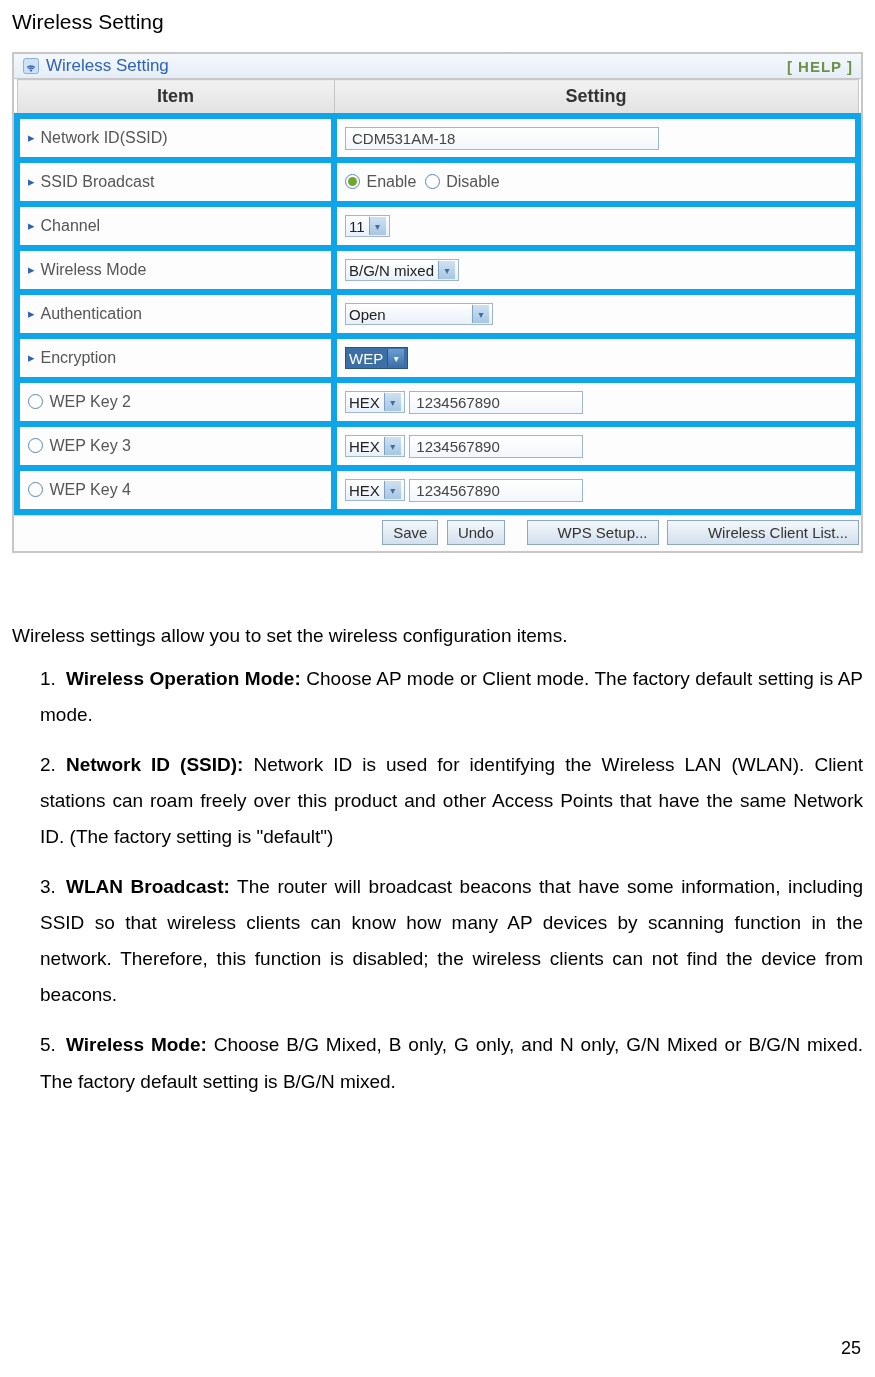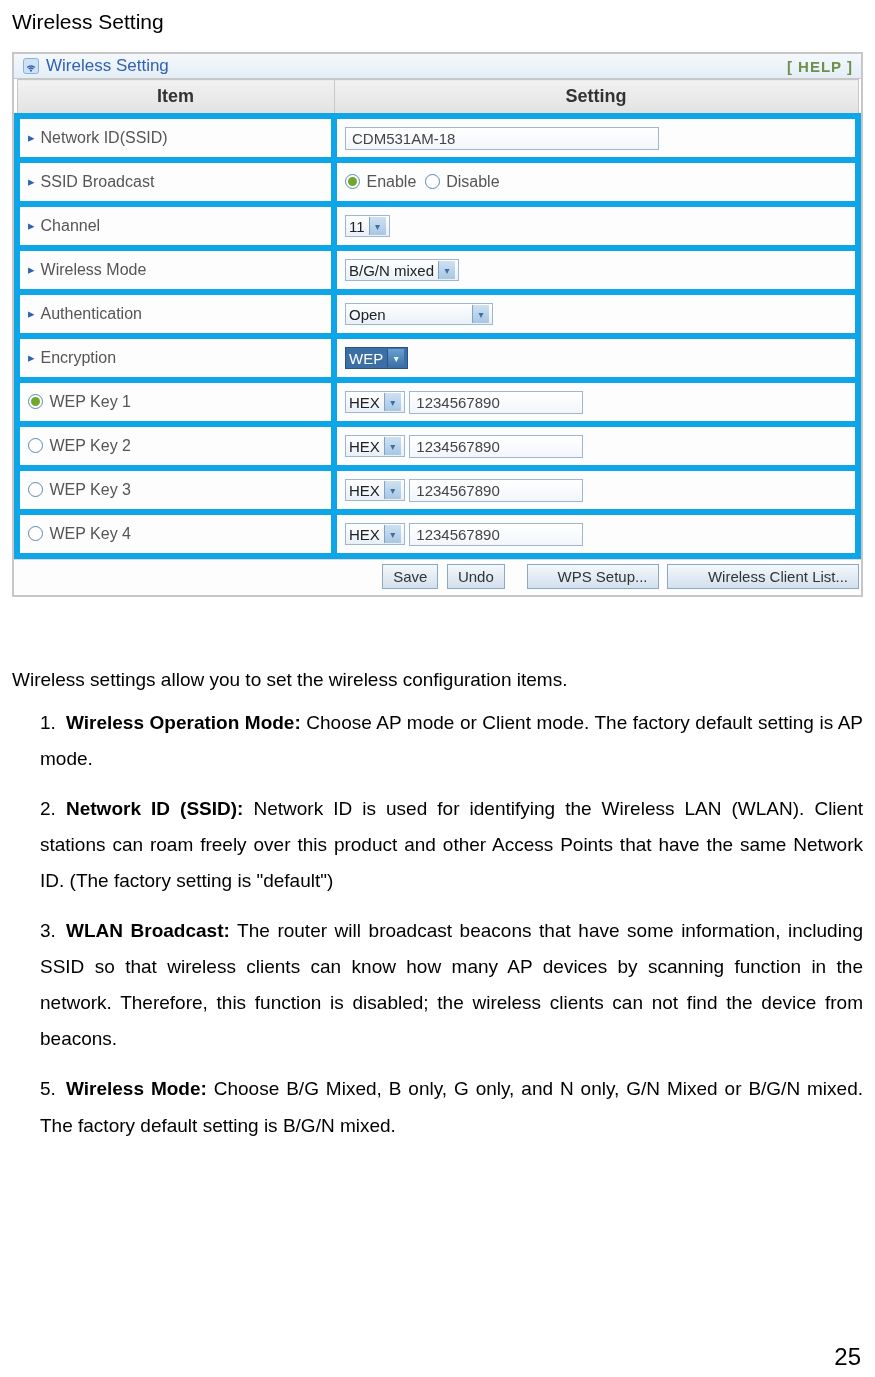--- a/index.html
+++ b/index.html
@@ -23,21 +23,21 @@
   .radio{width:13px;height:13px;border-radius:50%;border:1px solid #5c87b2;display:inline-block;vertical-align:-2px;margin-right:2px;position:relative;background:#fff}
   .radio.on::after{content:"";position:absolute;inset:2px;border-radius:50%;background:#6fa82c}
   .btn{border:1px solid #8fa8c2;background:linear-gradient(#f4f8fb,#d2e0ee);padding:3px 10px;font-size:15px;color:#333;display:inline-block;margin:0 2px}
   .btn-row{text-align:right;padding:4px 0 6px 0;background:#fdfdfd;border-top:1px solid #d9d9d9}
   .indent{padding-left:24px}
   .body-text{font-size:19px;line-height:1.35;margin-top:70px}
   .body-text p{margin:10px 0}
   ol.numlist{list-style:none;padding:0;margin:12px 0 0 28px}
   ol.numlist>li{margin:0 0 14px 0;text-align:justify;line-height:1.9}
   ol.numlist>li .num{display:inline-block;width:26px}
-  .pgnum{position:fixed;bottom:6px;right:14px;font-size:24px}
+  .pgnum{position:fixed;bottom:18px;right:14px;font-size:18px}
 </style>
 </head>
 <body>
 
 <div class="page">
   <div class="sect-title">Wireless Setting</div>
 
   <div class="panel">
     <div class="panel-head">
       <svg class="panel-icon" viewBox="0 0 24 24">
@@ -90,27 +90,20 @@
       <tr>
         <td><span class="caret">▸</span><span>Encryption</span></td>
         <td><span class="sel sel-dark">
                 <span>WEP</span>
                 <span class="sel-btn">▾</span>
               </span></td>
       </tr>
       </tbody>
         <tbody id="key-rows">
           <tr>
-            <td class="indent"><span class="radio on"></span> <span>WEP Key 1</span></td>
-            <td><span class="sel">
-                <span>HEX</span>
-                <span class="sel-btn">▾</span>
-              </span> <span class="txt">1234567890</span></td>
-          </tr>
-          <tr>
             <td class="indent"><span class="radio "></span> <span>WEP Key 2</span></td>
             <td><span class="sel">
                 <span>HEX</span>
                 <span class="sel-btn">▾</span>
               </span> <span class="txt">1234567890</span></td>
           </tr>
           <tr>
             <td class="indent"><span class="radio "></span> <span>WEP Key 3</span></td>
             <td><span class="sel">
                 <span>HEX</span>

